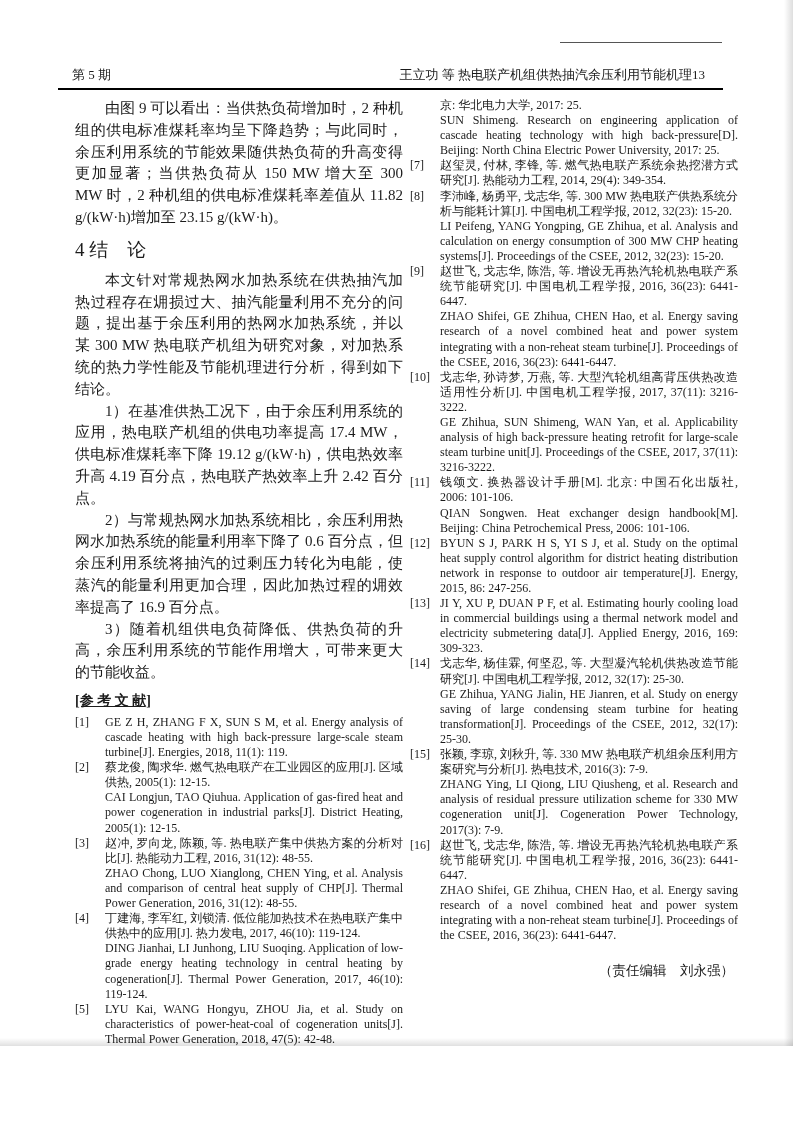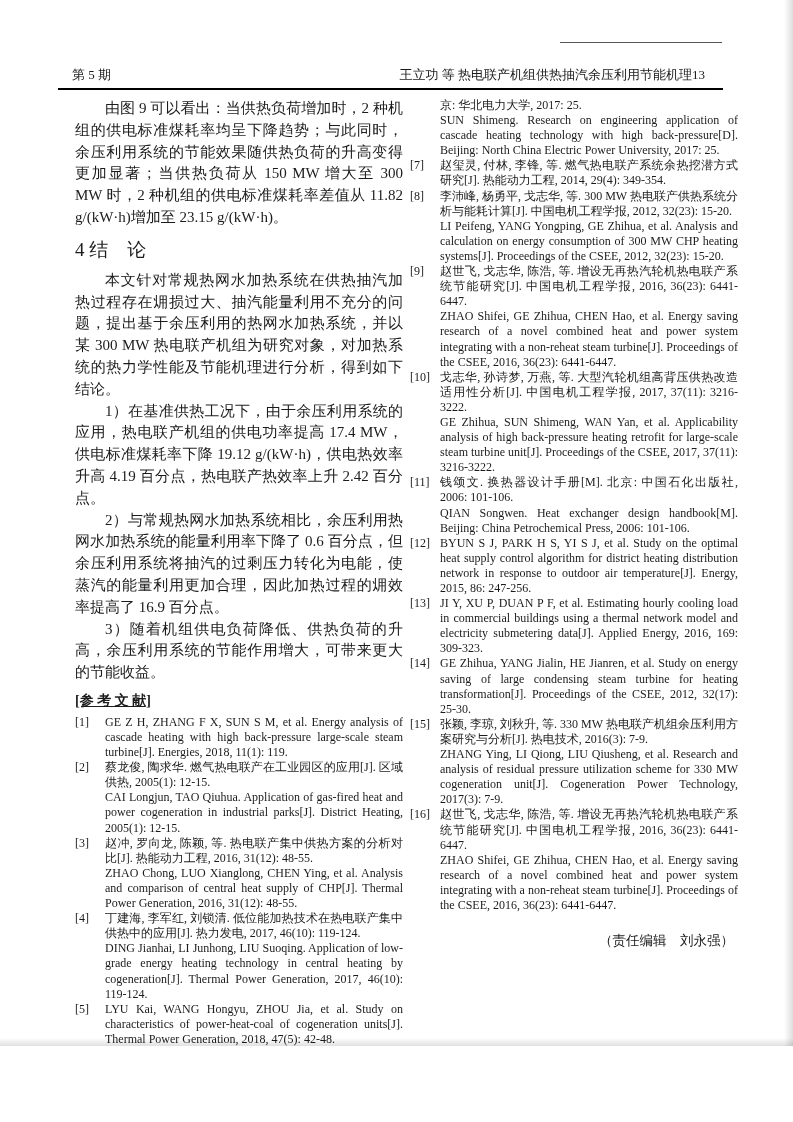--- a/index.html
+++ b/index.html
@@ -179,20 +179,21 @@
           <div class="ref-item">
             <span class="ref-label">[12]</span>
             <div class="ref-part">BYUN S J, PARK H S, YI S J, et al. Study on the optimal heat supply control algorithm for district heating distribution network in response to outdoor air temperature[J]. Energy, 2015, 86: 247-256.</div>
           </div>
           <div class="ref-item">
             <span class="ref-label">[13]</span>
             <div class="ref-part">JI Y, XU P, DUAN P F, et al. Estimating hourly cooling load in commercial buildings using a thermal network model and electricity submetering data[J]. Applied Energy, 2016, 169: 309-323.</div>
           </div>
           <div class="ref-item">
             <span class="ref-label">[14]</span>
+            <div class="ref-part">戈志华, 杨佳霖, 何坚忍, 等. 大型凝汽轮机供热改造节能研究[J]. 中国电机工程学报, 2012, 32(17): 25-30.</div>
             <div class="ref-part">GE Zhihua, YANG Jialin, HE Jianren, et al. Study on energy saving of large condensing steam turbine for heating transformation[J]. Proceedings of the CSEE, 2012, 32(17): 25-30.</div>
           </div>
           <div class="ref-item">
             <span class="ref-label">[15]</span>
             <div class="ref-part">张颖, 李琼, 刘秋升, 等. 330 MW 热电联产机组余压利用方案研究与分析[J]. 热电技术, 2016(3): 7-9.</div>
             <div class="ref-part">ZHANG Ying, LI Qiong, LIU Qiusheng, et al. Research and analysis of residual pressure utilization scheme for 330 MW cogeneration unit[J]. Cogeneration Power Technology, 2017(3): 7-9.</div>
           </div>
           <div class="ref-item">
             <span class="ref-label">[16]</span>
             <div class="ref-part">赵世飞, 戈志华, 陈浩, 等. 增设无再热汽轮机热电联产系统节能研究[J]. 中国电机工程学报, 2016, 36(23): 6441-6447.</div>

